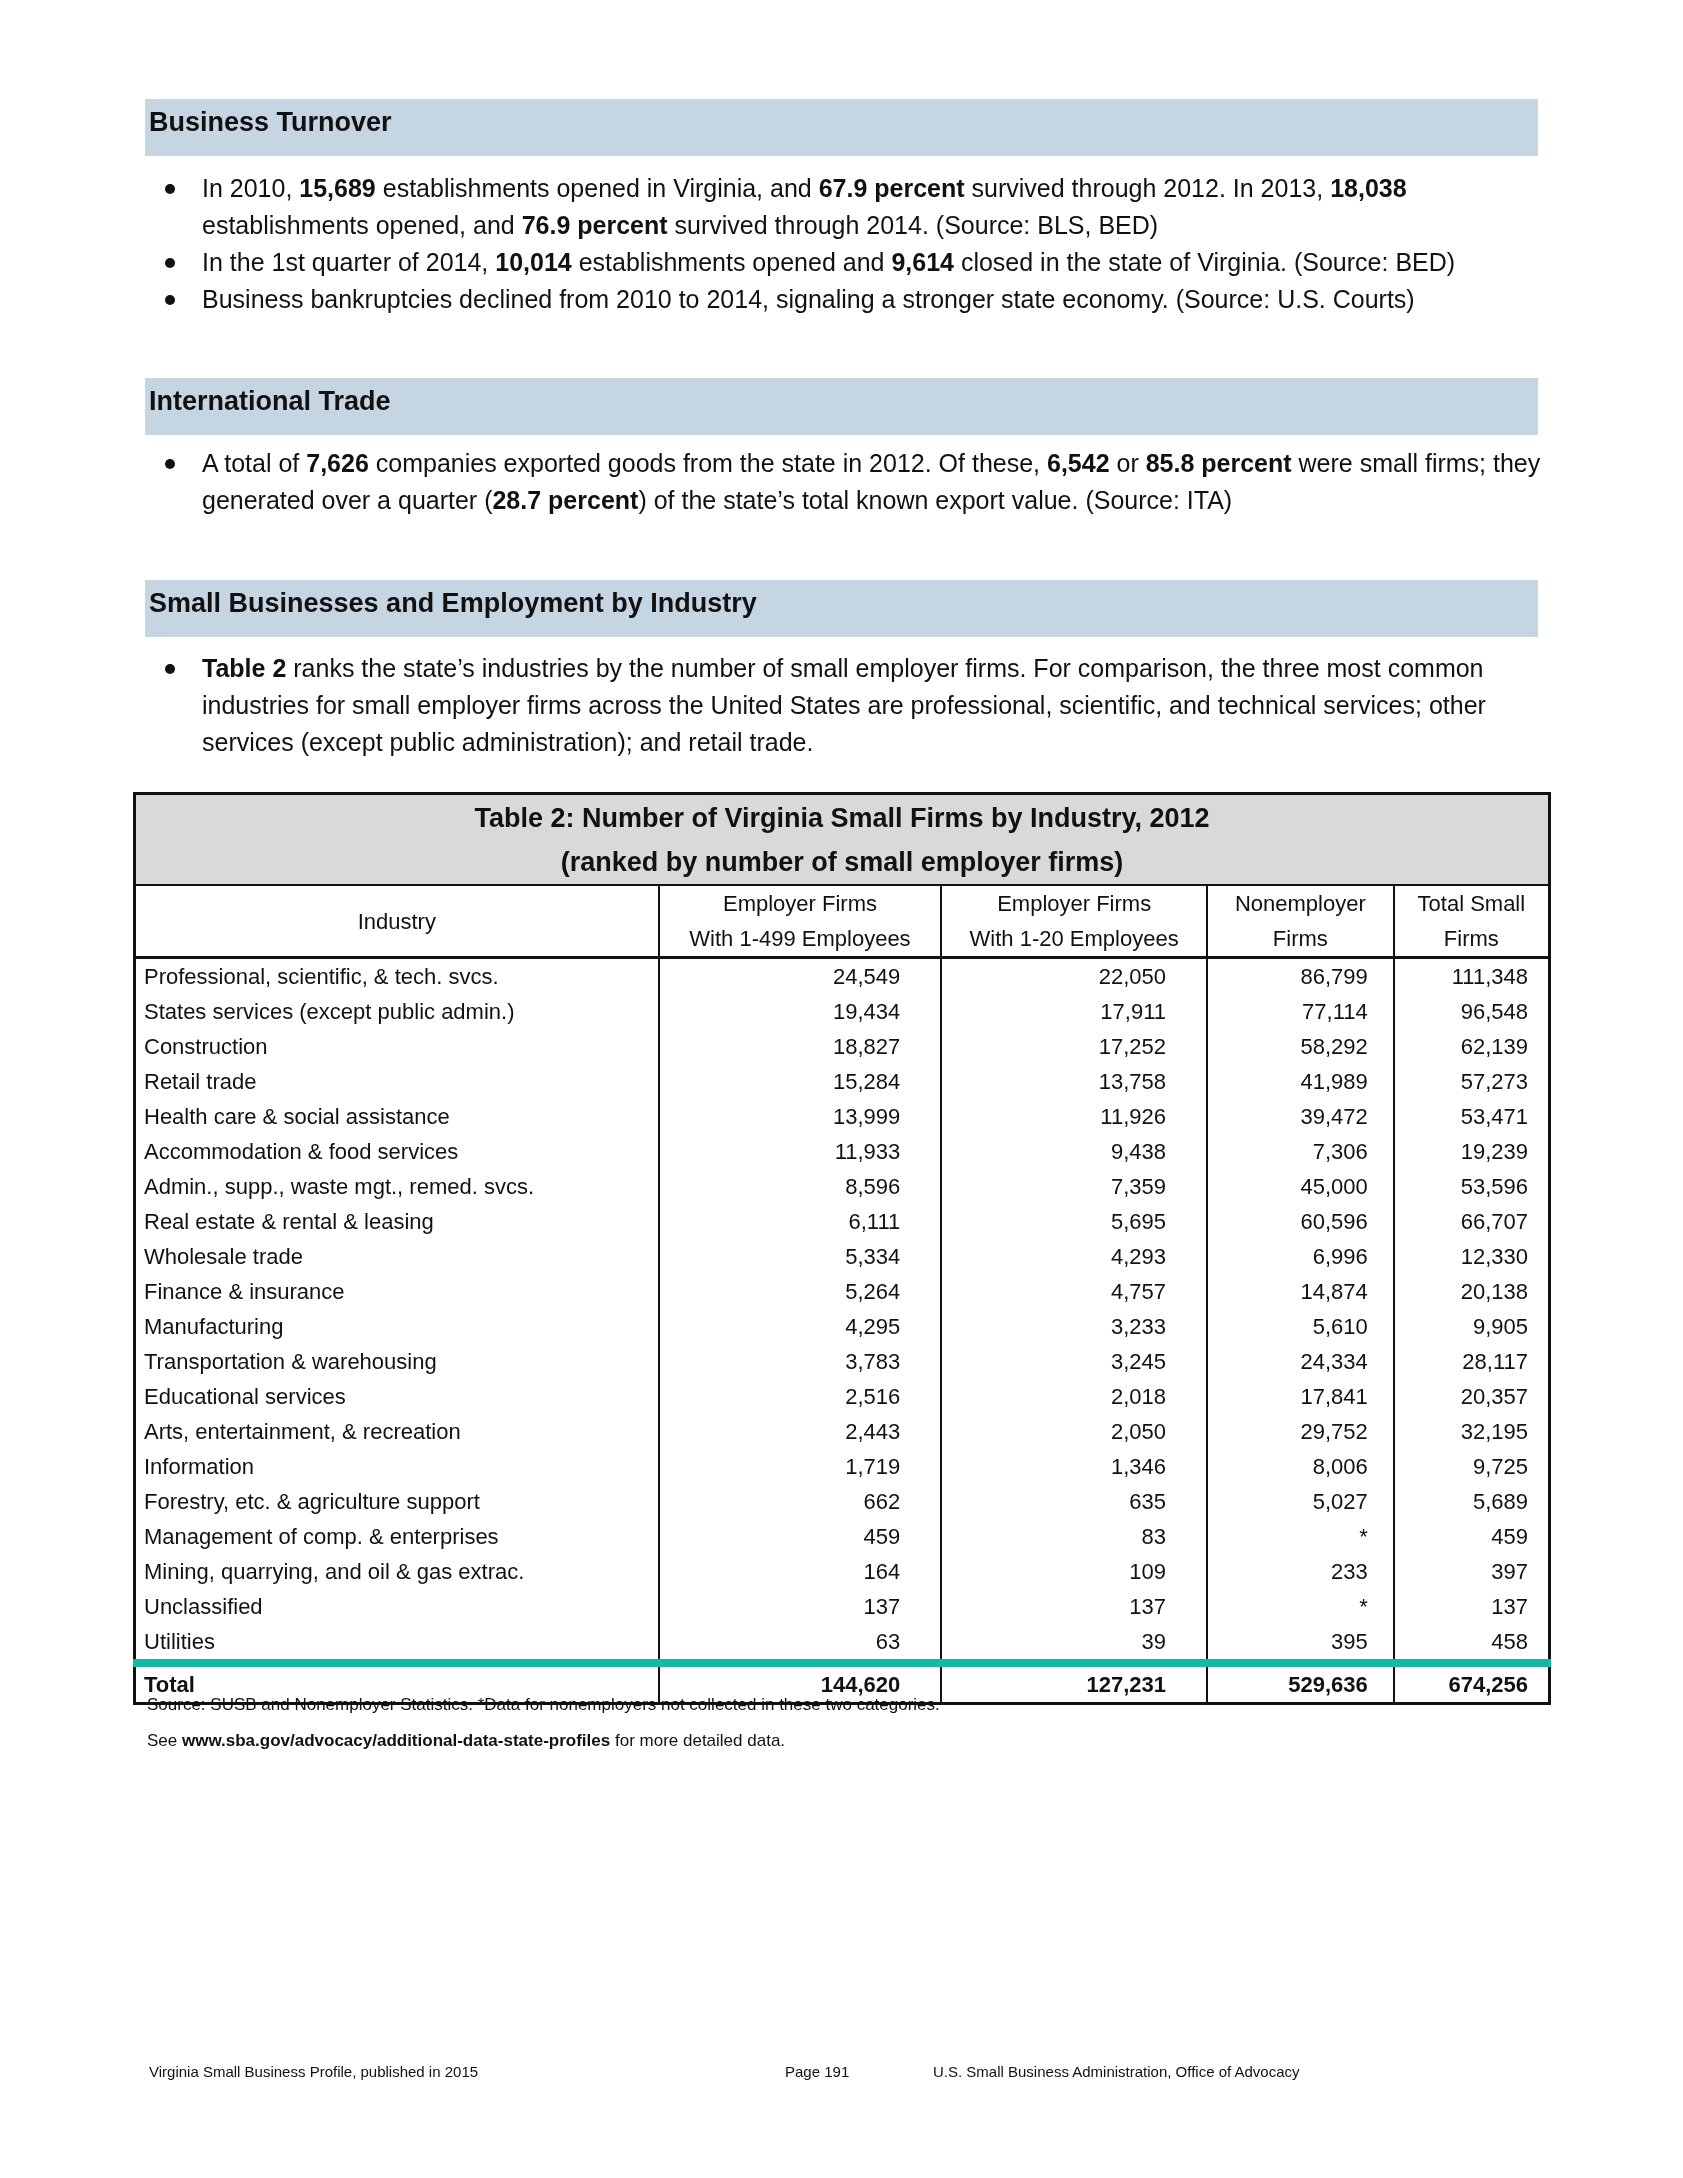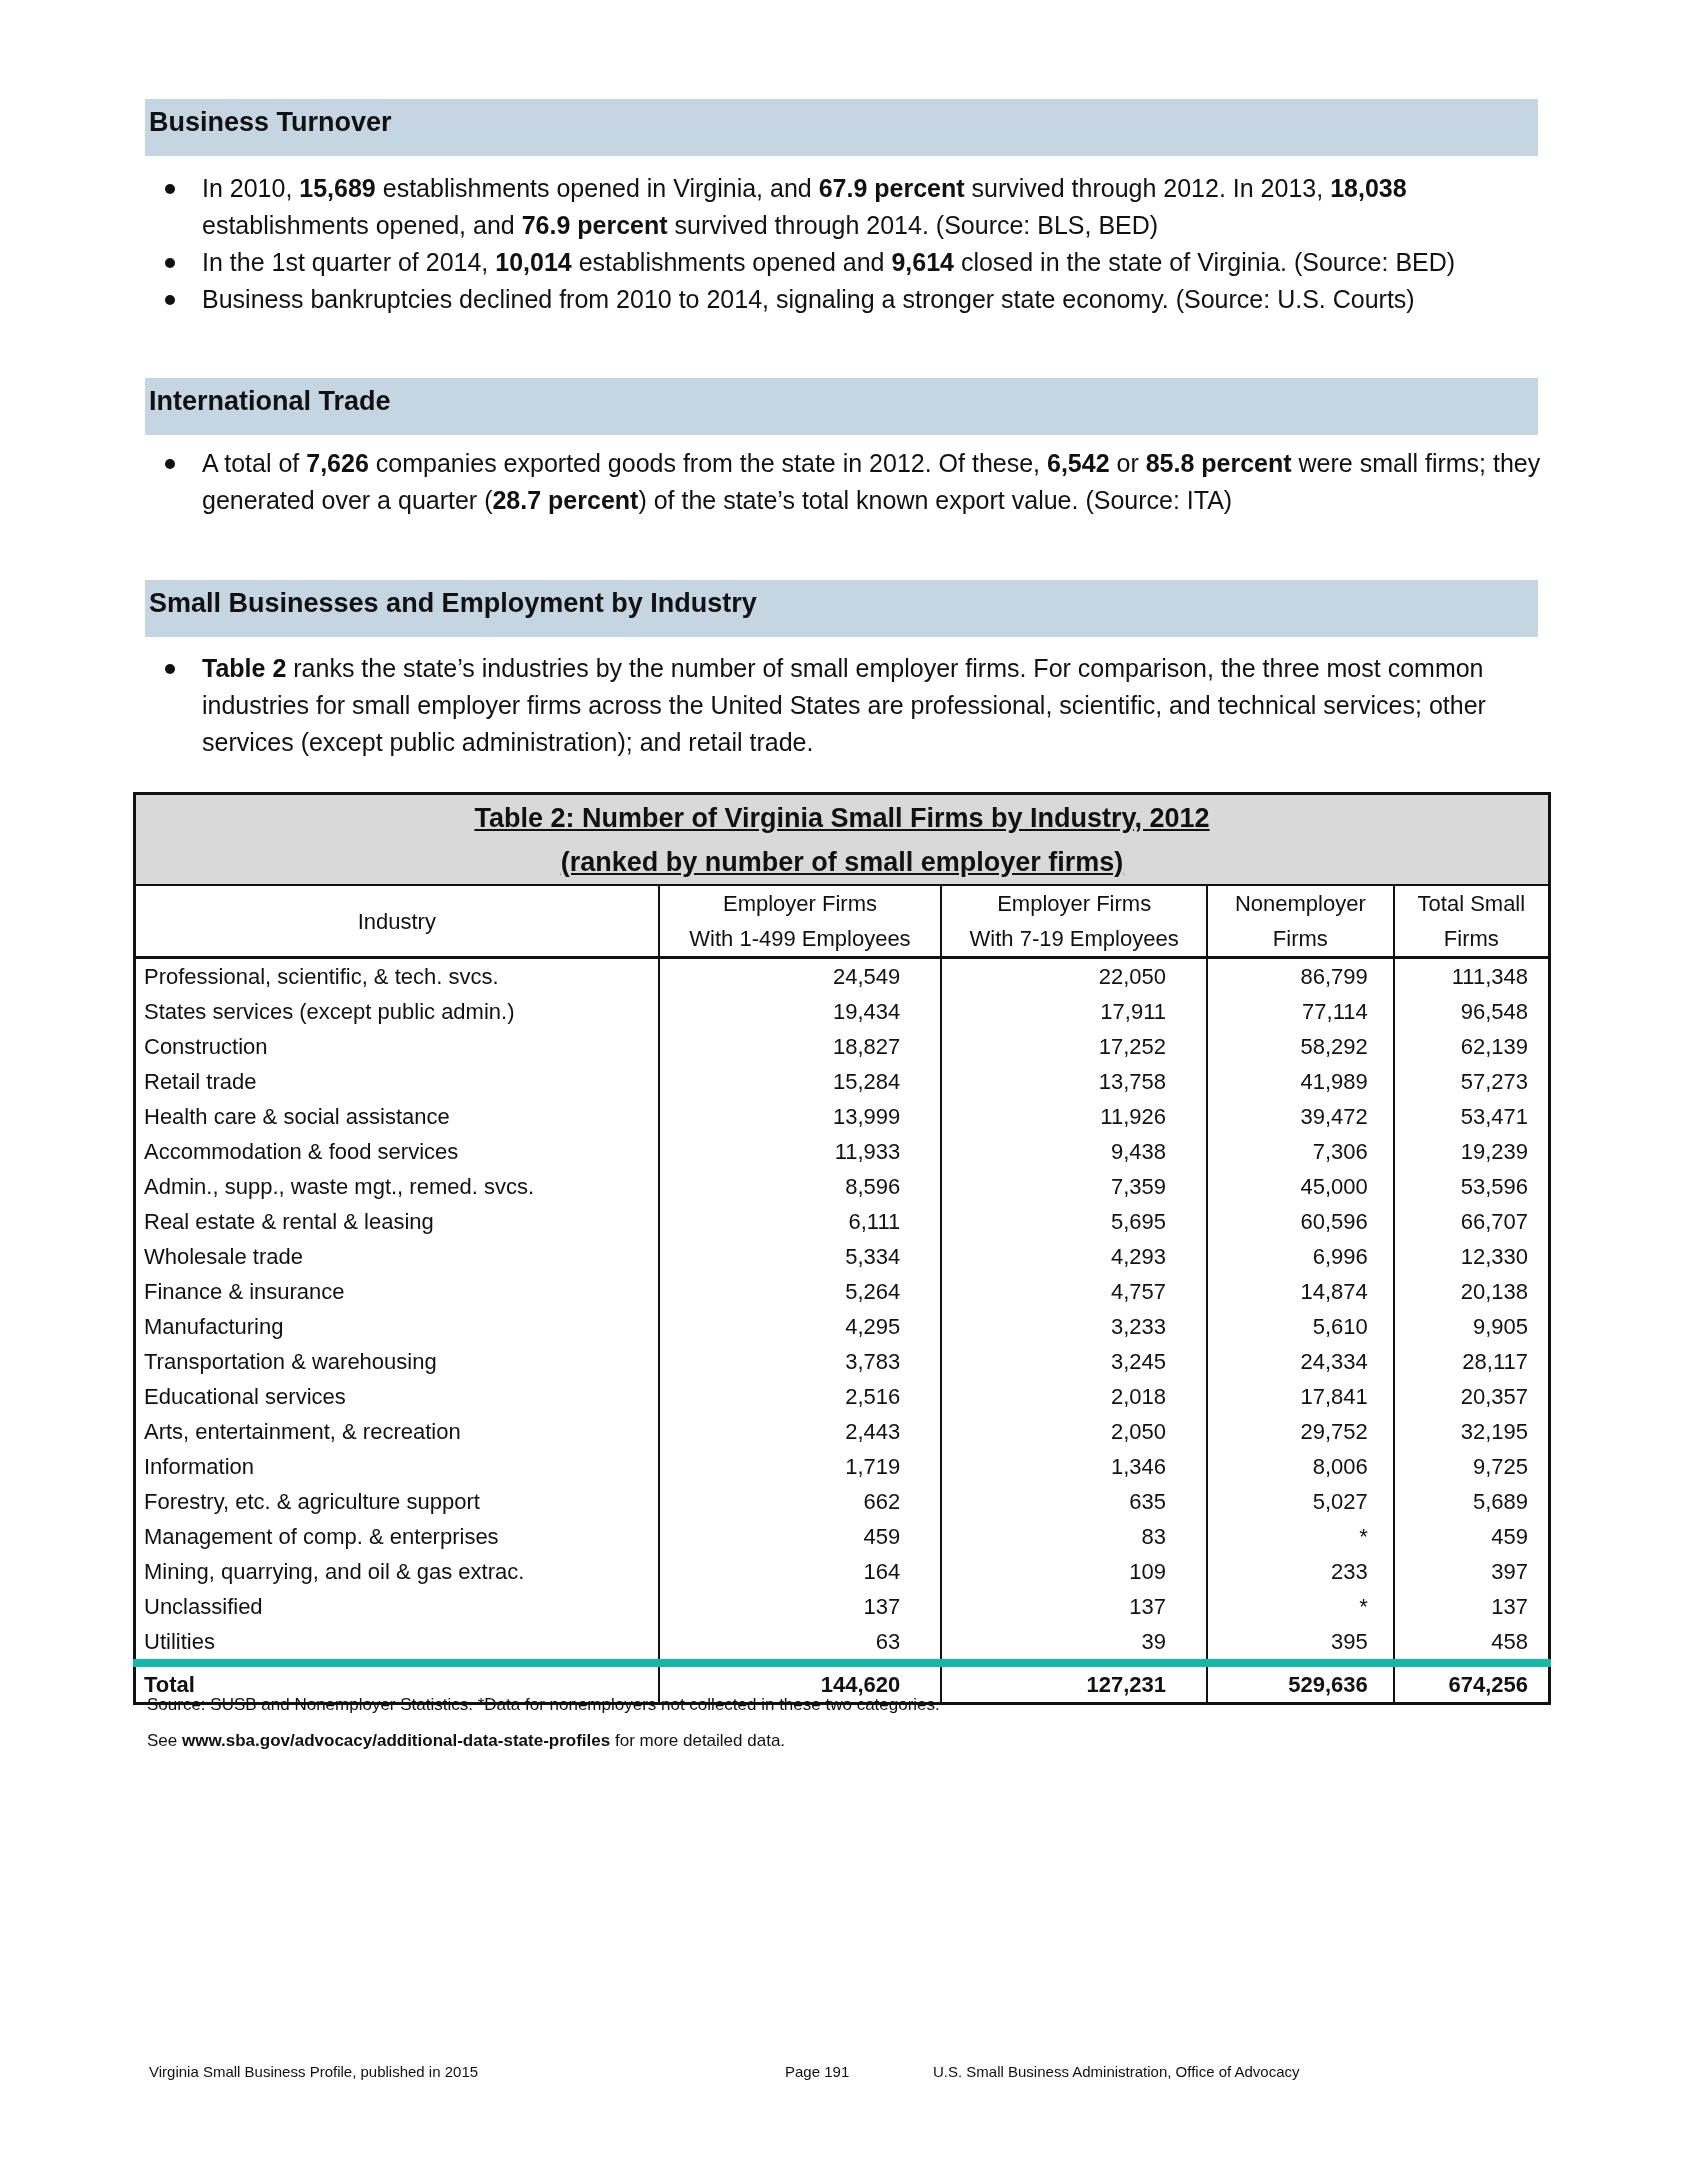--- a/index.html
+++ b/index.html
@@ -8,21 +8,21 @@
   .band { position: absolute; left: 145px; width: 1393px; height: 57px; background: #c5d5e2;
           font-size: 27px; font-weight: bold; line-height: 47px; padding-left: 4px; box-sizing: border-box; }
   .bullets { position: absolute; left: 145px; width: 1406px; margin: 6px; padding: 0; list-style: none; }
   .bullets li { position: relative; padding-left: 51px; font-size: 25px; line-height: 37px; }
   .bullets li .dot { position: absolute; left: 14px; top: 14px; width: 10px; height: 10px; border-radius: 50%; background: #111; }
   b { font-weight: bold; }
   table.t { position: absolute; left: 133px; top: 792px; width: 1418px; border-collapse: collapse;
             font-size: 22px; border: 3px solid #111; }
   table.t td, table.t th { padding: 0 8px; height: 35px; line-height: 35px; white-space: nowrap; }
   .ttl { background: #d9d9d9; text-align: center; font-weight: bold; font-size: 27px; line-height: 44px !important;
-         height: 89px !important; border-bottom: 2px solid #111; text-decoration: underline; }
+         height: 89px !important; border-bottom: 2px solid #111; }
   .hdr th { font-weight: normal; text-align: center; line-height: 36px; height: 71px; border-bottom: 3px solid #111; }
   .vl { border-left: 2px solid #111; }
   .num { text-align: right; padding-right: 40px !important; }
   .num.c4 { padding-right: 20px !important; }
   .num.c3 { padding-right: 25px !important; }
   tr.total td { font-weight: bold; border-top: 8px solid #14b8a6; height: 34px; }
   .note { position: absolute; left: 147px; font-size: 17px; }
   .footer { position: absolute; top: 2063px; font-size: 15px; }
 </style>
 </head>
@@ -53,21 +53,21 @@
       <col style="width:187px">
       <col style="width:156px">
     </colgroup>
   <tbody>
       <tr>
         <td colspan="5" class="ttl"><span>Table 2: Number of Virginia Small Firms by Industry, 2012</span><br><span>(ranked by number of small employer firms)</span></td>
       </tr>
   <tr class="hdr">
     <th>Industry</th>
     <th class="vl"><span>Employer Firms</span><br><span>With 1-499 Employees</span></th>
-    <th class="vl"><span>Employer Firms</span><br><span>With 7-19 Employees</span></th>
+    <th class="vl"><span>Employer Firms</span><br><span>With 1-20 Employees</span></th>
     <th class="vl"><span>Nonemployer</span><br><span>Firms</span></th>
     <th class="vl"><span>Total Small</span><br><span>Firms</span></th>
   </tr>
   </tbody>
     <tbody id="rows">
       <tr>
         <td>Professional, scientific, &amp; tech. svcs.</td>
         <td class="vl num">24,549</td>
         <td class="vl num">22,050</td>
         <td class="vl num c3">86,799</td>

